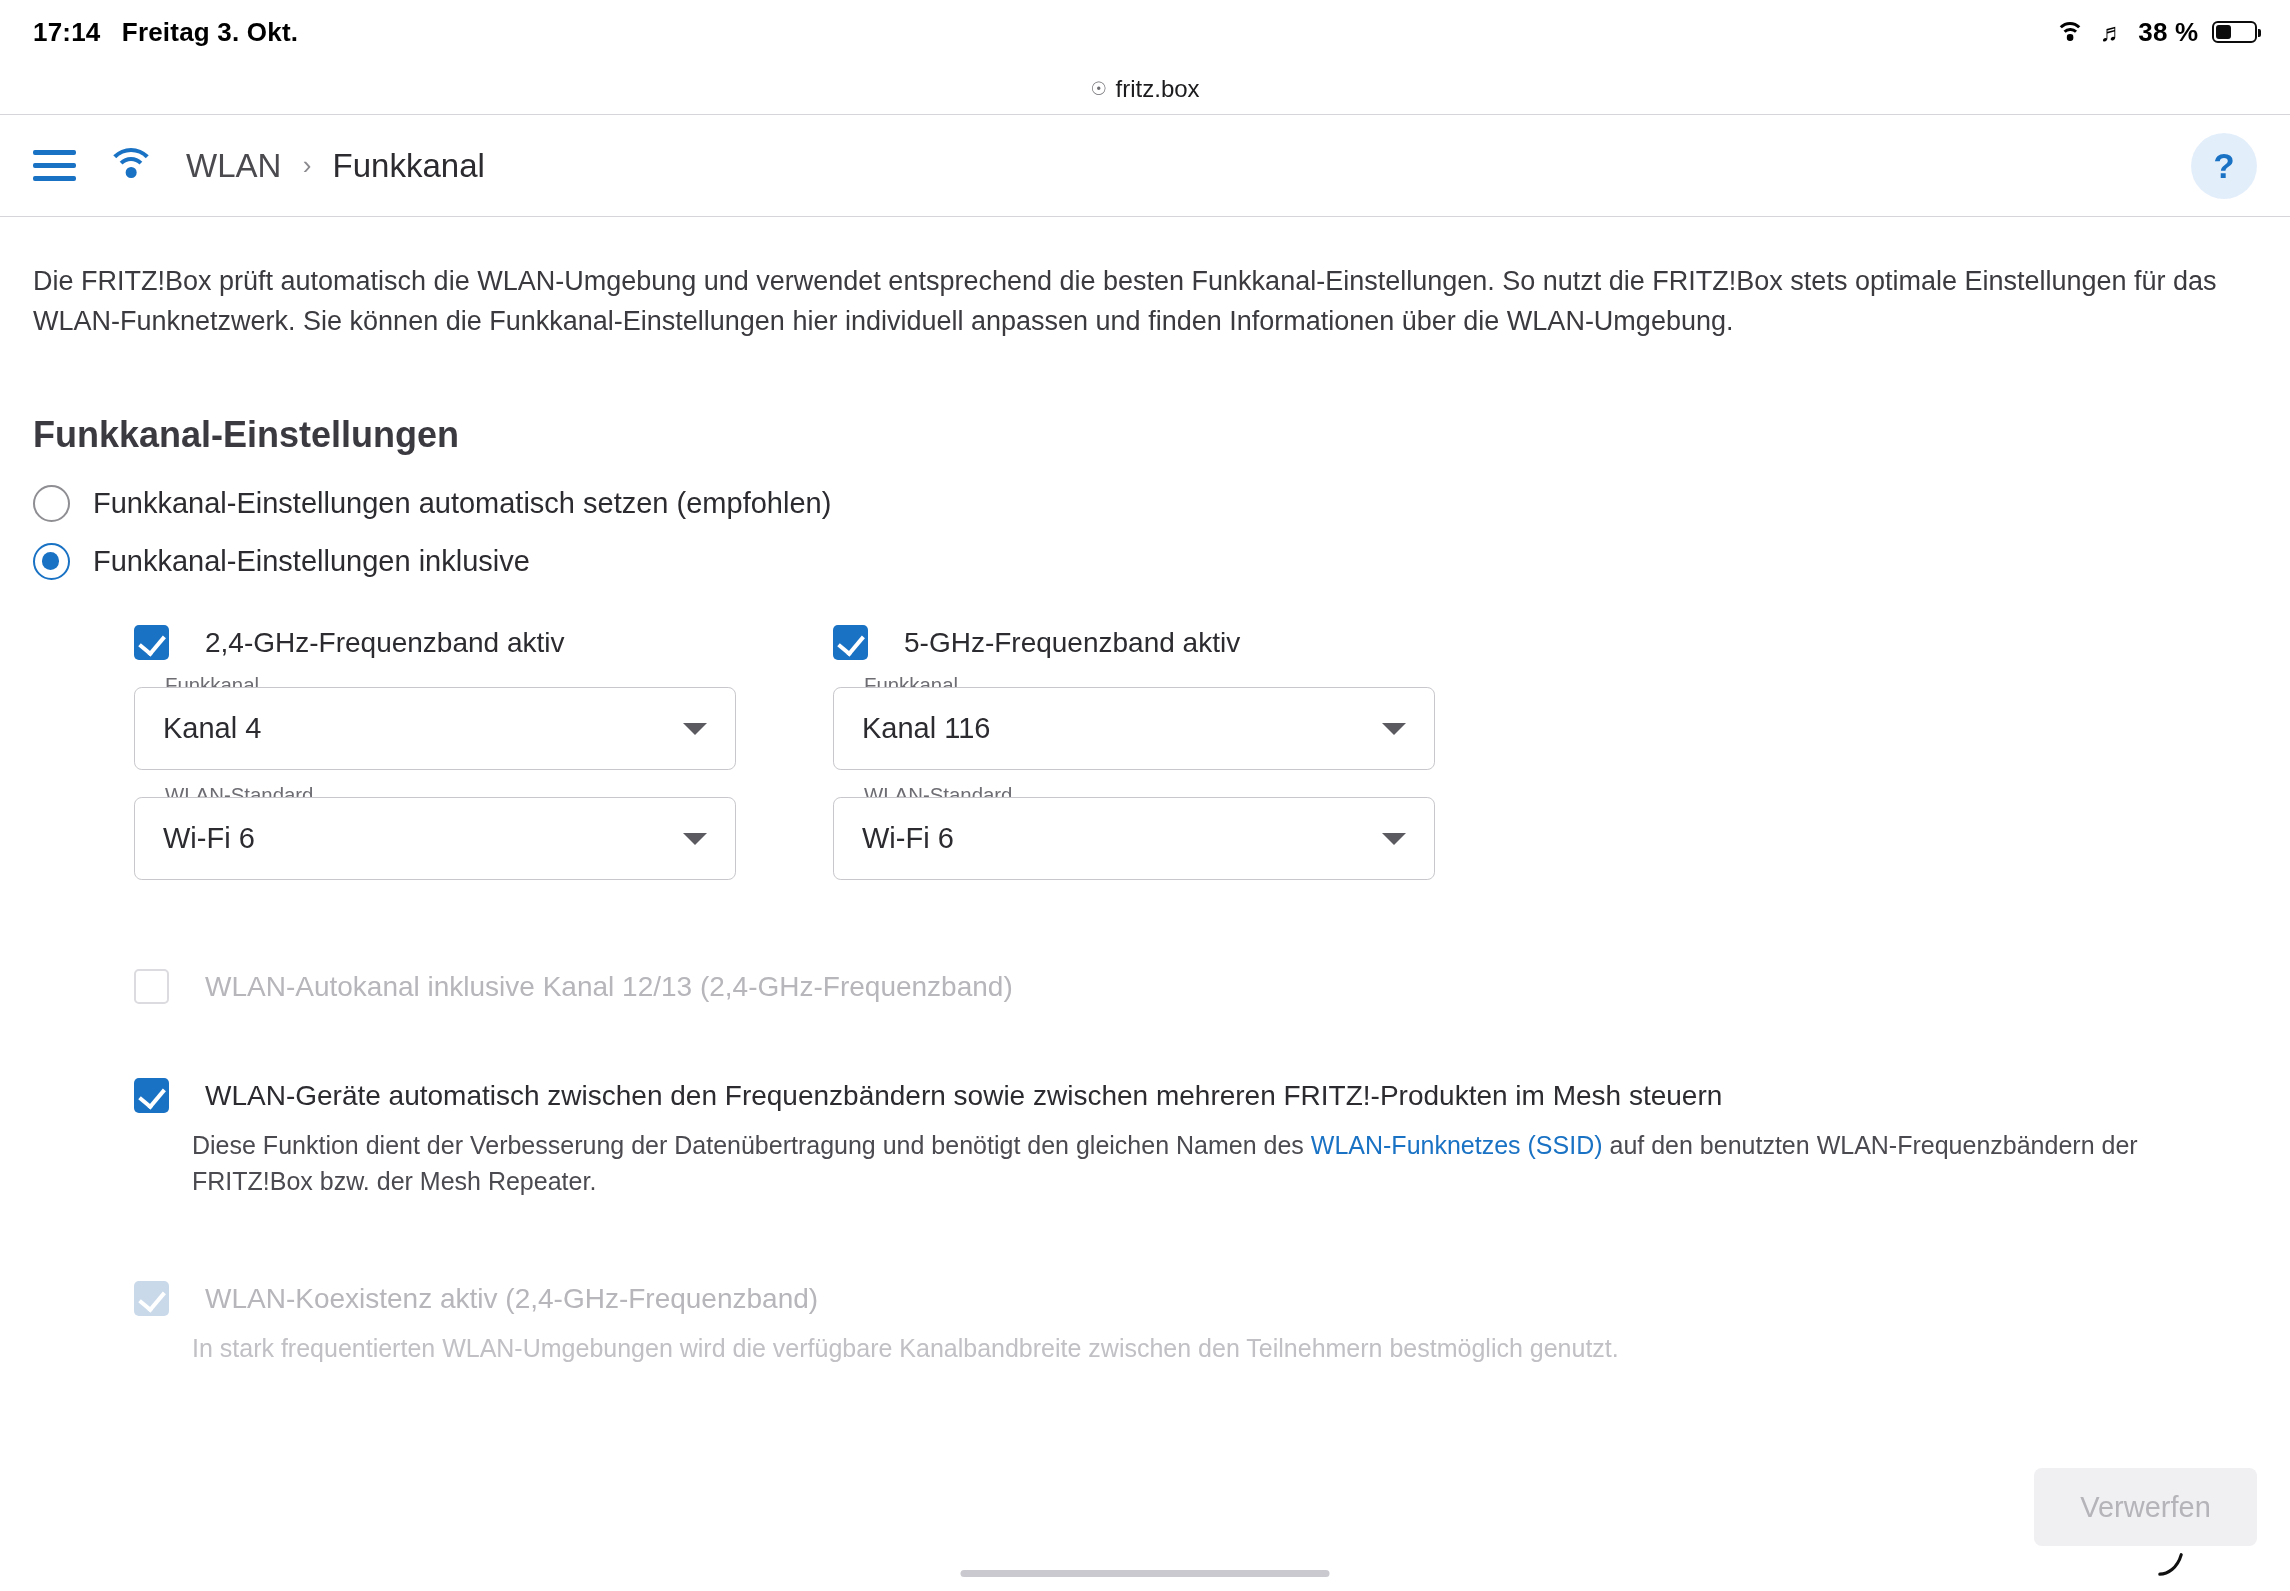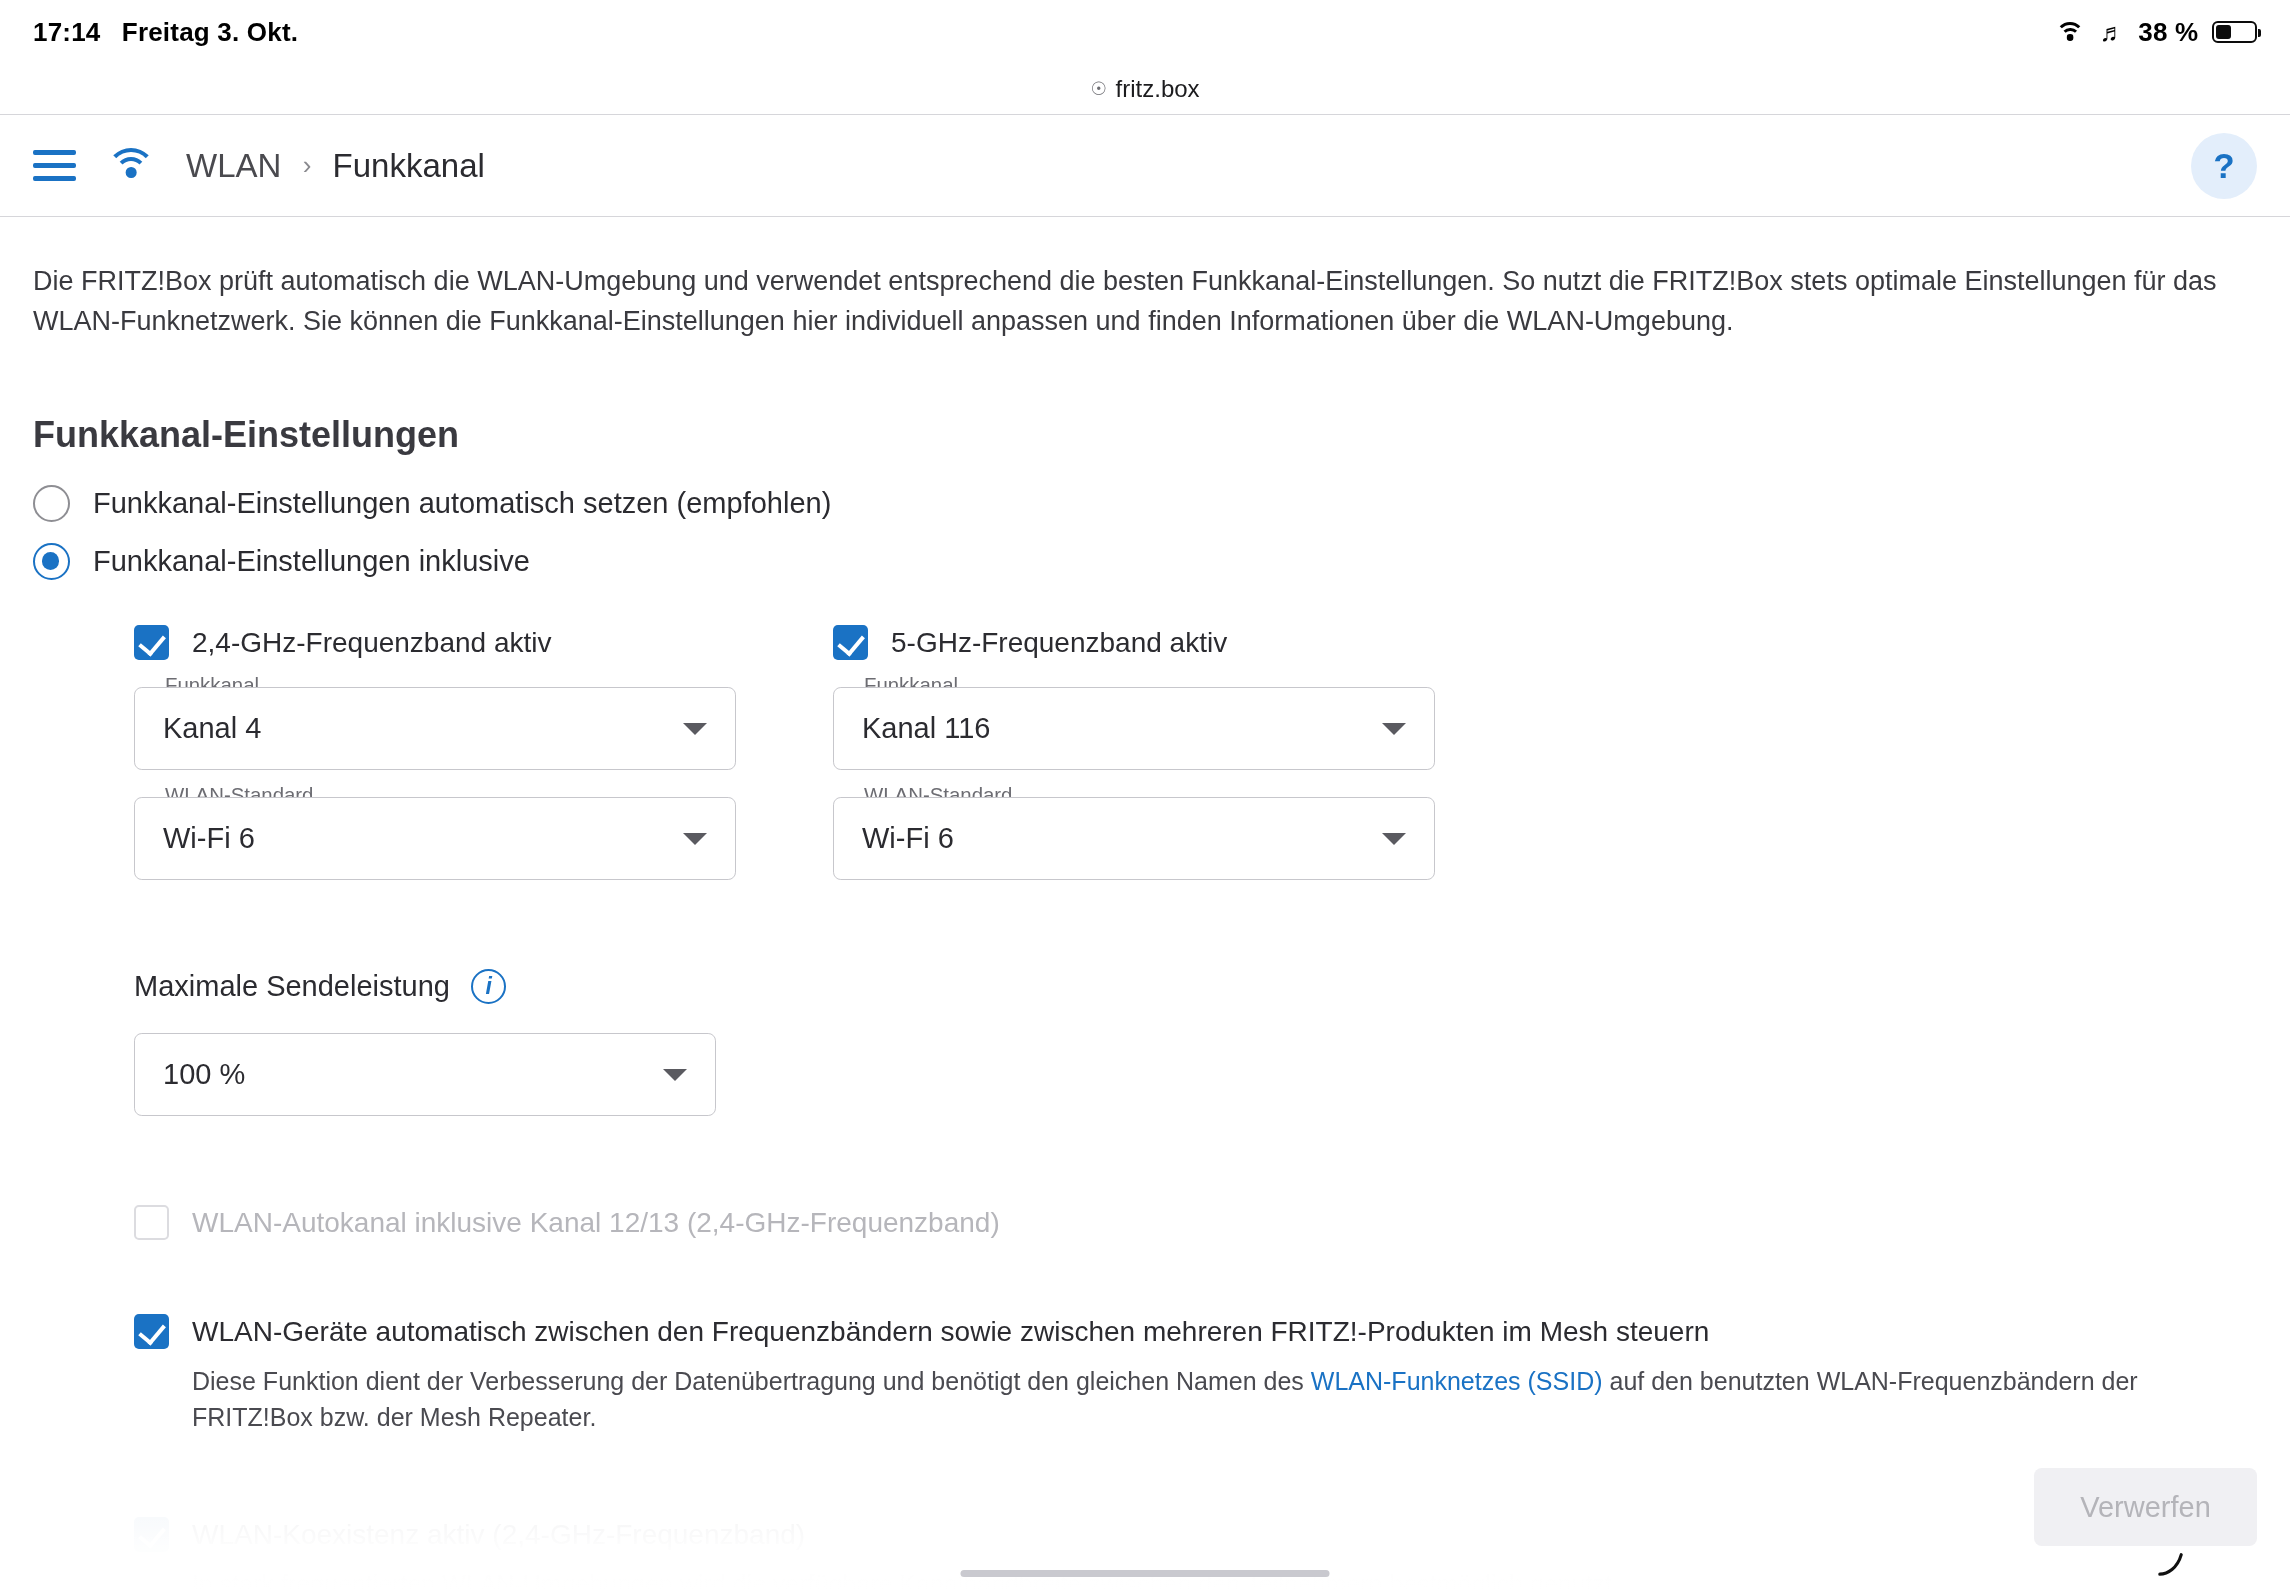--- a/index.html
+++ b/index.html
@@ -112,21 +112,21 @@
   }
   .radio.on { border-color:#1a72c4; }
   .radio.on::after {
     content:""; position:absolute; left:6.8px; top:6.8px; width:17.5px; height:17.5px;
     border-radius:50%; background:#1a72c4;
   }
   .radio-label { font-size: 29px; color:#2b2b30; }
 
   .indent { margin-left: 101px; }
 
-  .cbrow { display:flex; align-items:center; gap: 23px; text-align: right; }
+  .cbrow { display:flex; align-items:center; gap: 36px; text-align: right; }
   .cb {
     width: 35px; height:35px; border-radius: 4.9px;
     background:#1a72c4; position:relative; flex:none; cursor:pointer;
   }
   .cb::after{
     content:""; position:absolute; left:9.7px; top:4.9px;
     width: 11.6px; height: 20.4px;
     border-right: 4.9px solid #fff; border-bottom: 4.9px solid #fff;
     transform: rotate(40deg);
   }
@@ -310,32 +310,20 @@
       <div class="field">
         <span class="field-legend">WLAN-Standard</span>
         <div class="field-box">
           <span>Wi-Fi 6</span>
           <span class="caret"></span>
         </div>
       </div>
     </div>
   </div>
 
-  <div class="power-block indent">
-    <div class="power-head">
-      <span class="lbl">Maximale Sendeleistung</span>
-      <span class="info-i">i</span>
-    </div>
-    <div class="field power-select">
-      <div class="field-box">
-        <span>100 %</span>
-        <span class="caret"></span>
-      </div>
-    </div>
-  </div>
 
   <div class="check-block indent">
     <div class="cbrow">
       <span class="cb empty-disabled"></span>
       <span class="cb-label dim">WLAN-Autokanal inklusive Kanal 12/13 (2,4-GHz-Frequenzband)</span>
     </div>
   </div>
 
   <div class="check-block indent" style="margin-top:74px;">
     <div class="cbrow">

